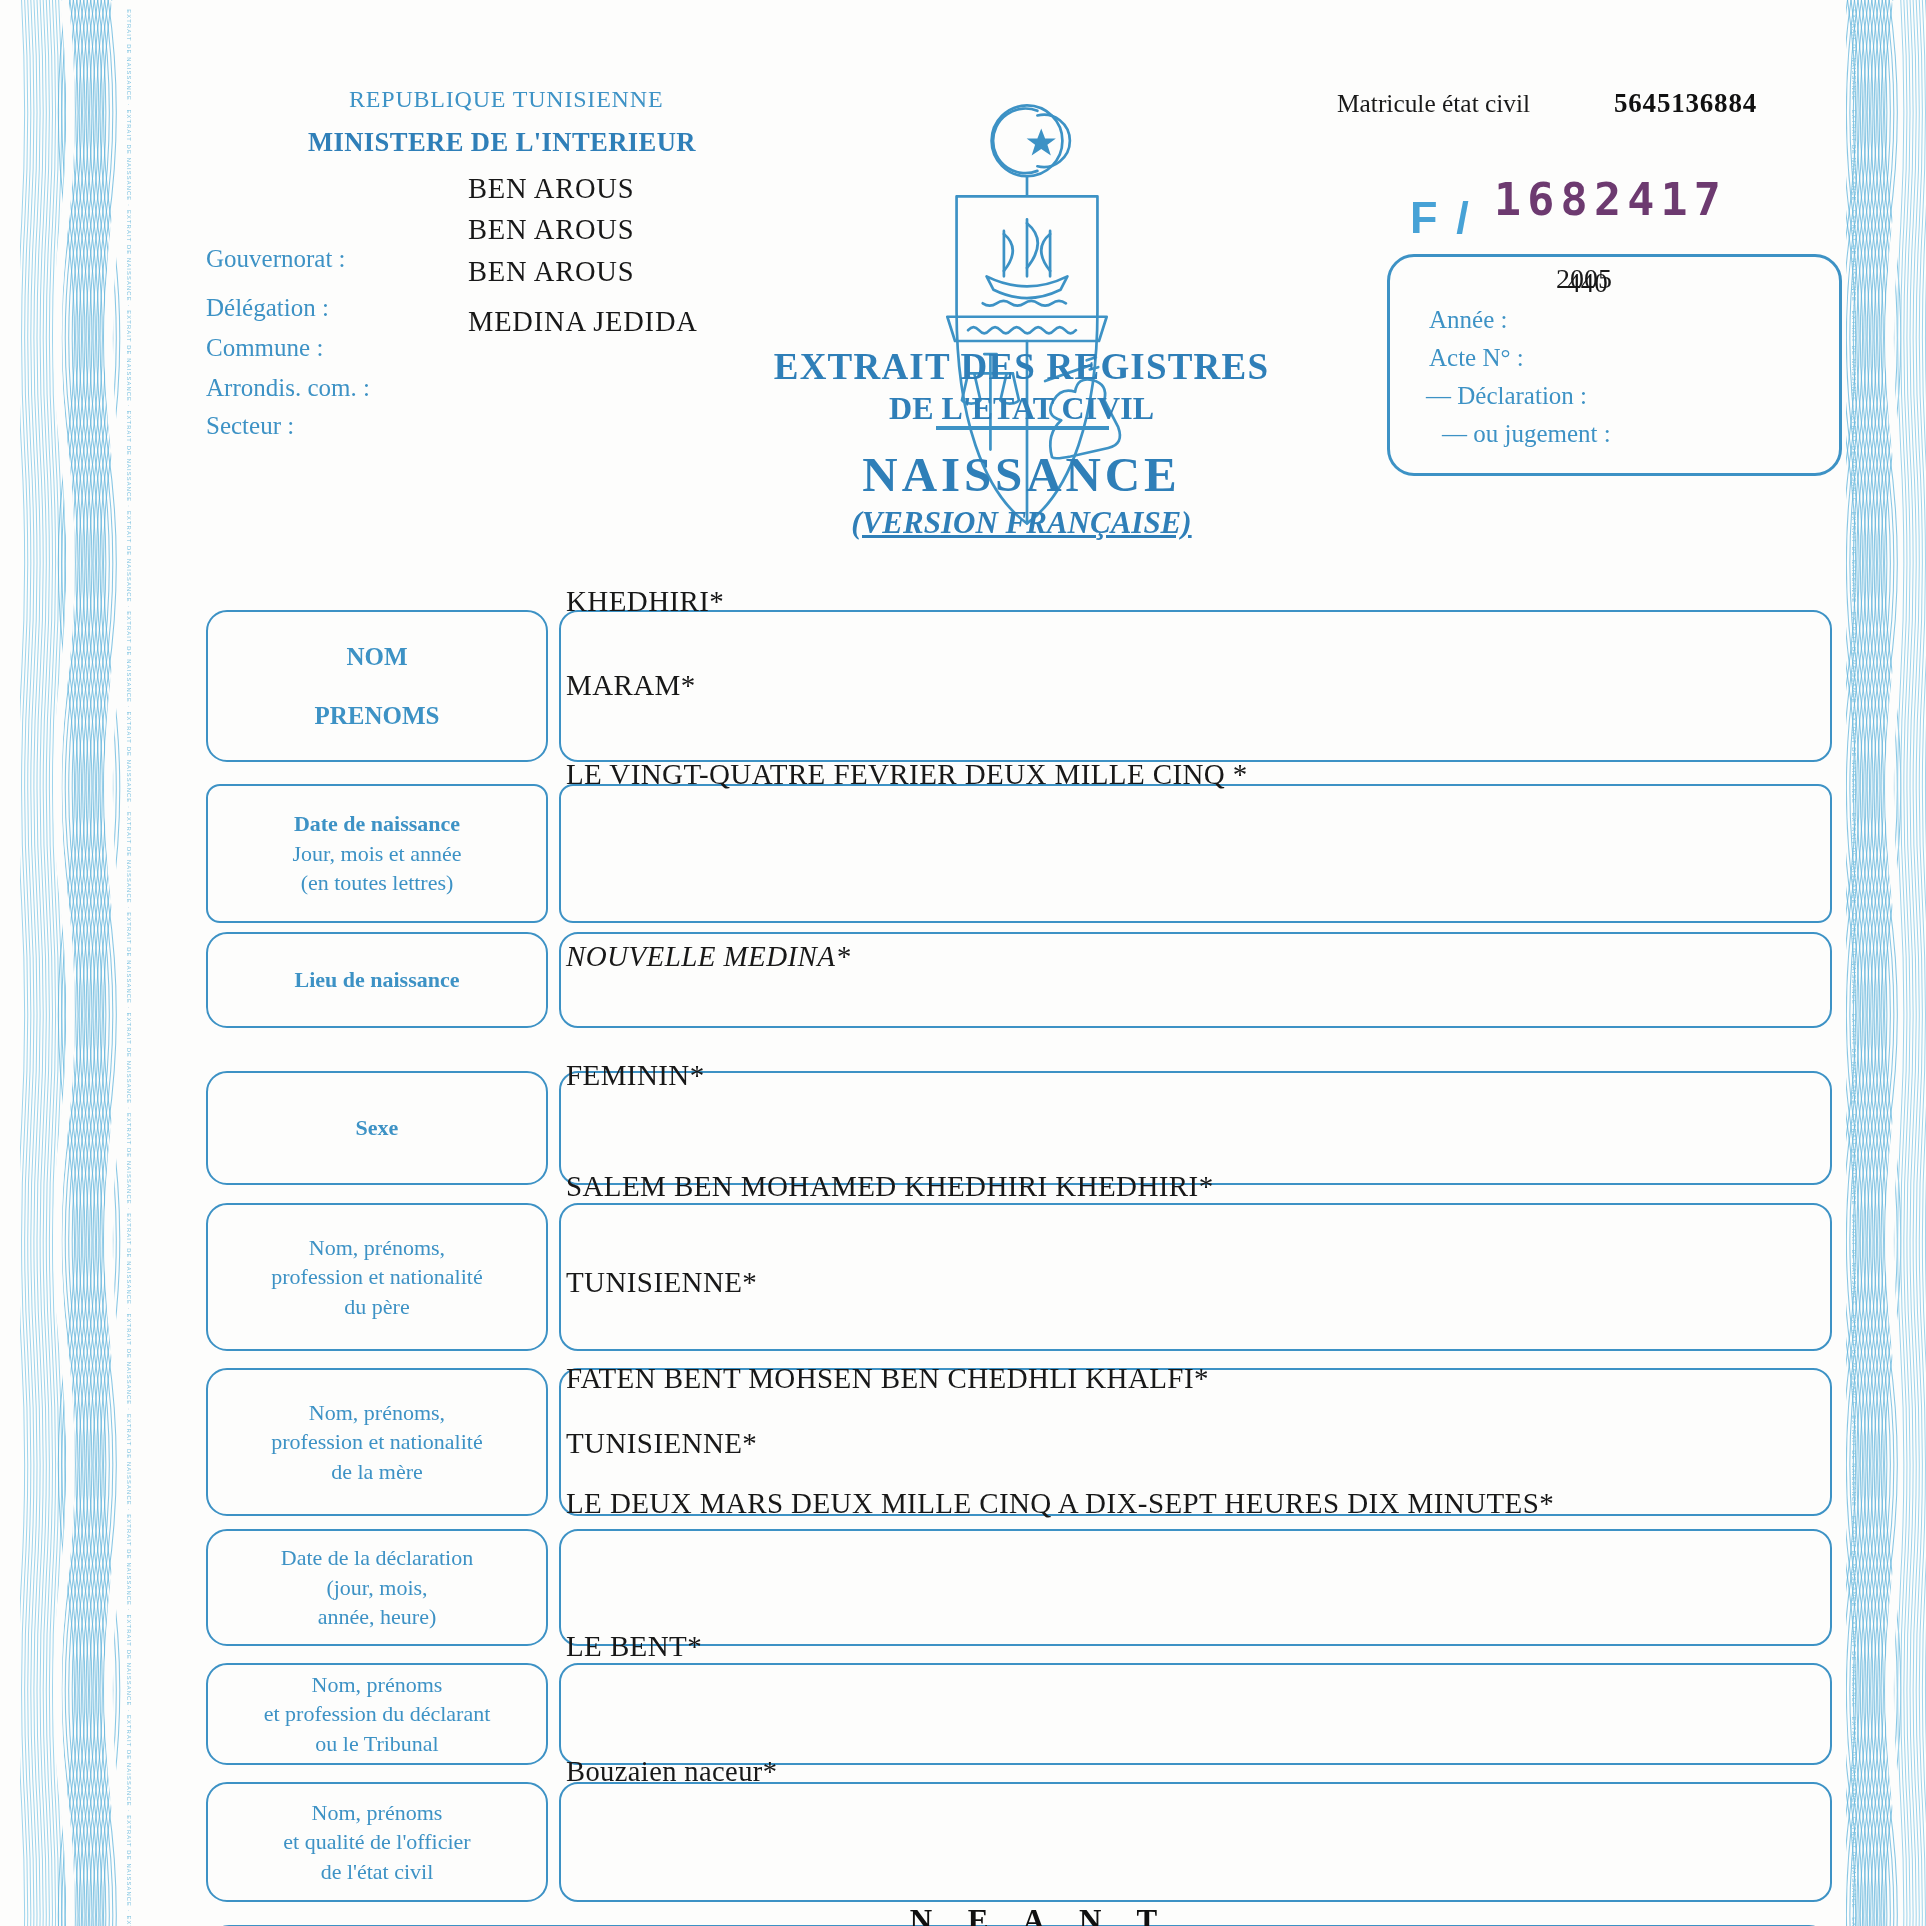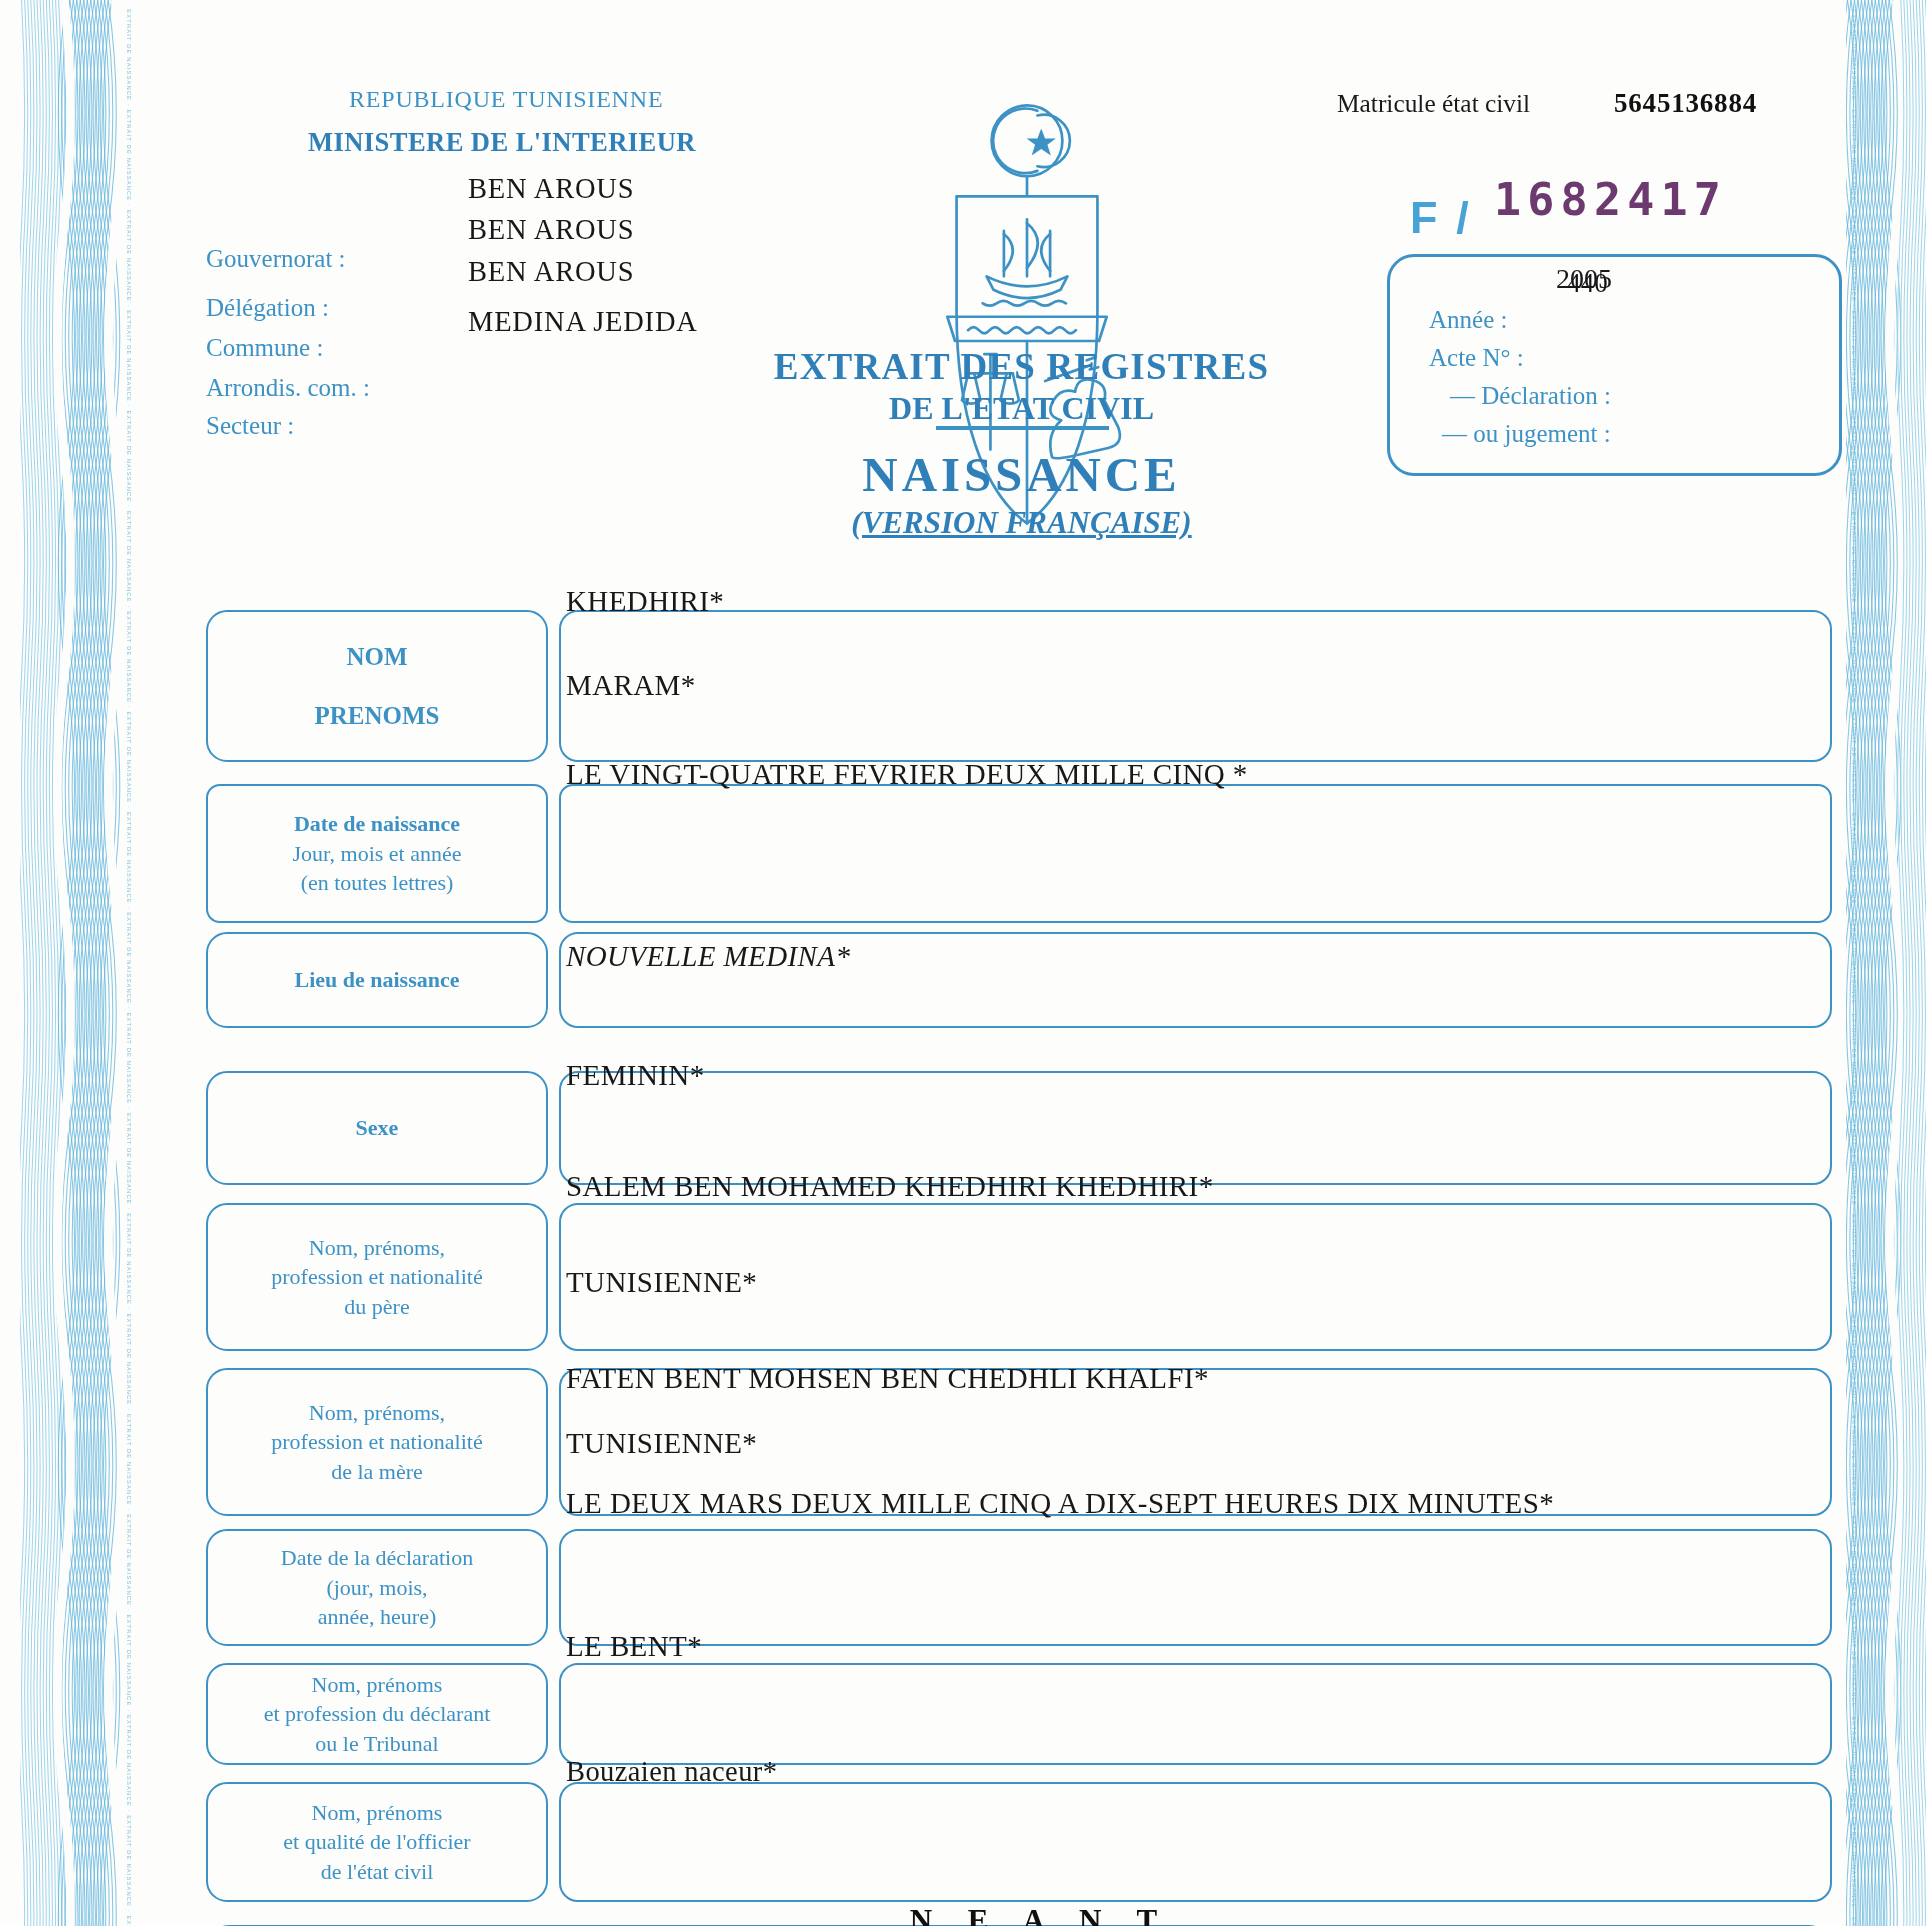--- a/index.html
+++ b/index.html
@@ -23,21 +23,21 @@
   .matricule-value{position:absolute;left:1614px;top:88px;font-size:27px;font-weight:700;color:#111;letter-spacing:0.8px;}
   .f-label{position:absolute;left:1410px;top:192px;font-size:45px;font-weight:700;color:#47a2d6;
            font-family:"Liberation Sans",sans-serif;letter-spacing:3.1px;}
   .reg-number{position:absolute;left:1494px;top:173px;font-size:45px;font-weight:600;color:#6d3a70;
               font-family:"DejaVu Sans Mono",monospace;letter-spacing:6.2px;z-index:3;}
   .reg-year{position:absolute;left:1556px;top:227px;font-size:28px;color:#1a1a1a;z-index:2;margin-top:36px;}
   .acte-box{position:absolute;left:1387px;top:254px;width:449px;height:216px;border:3.1px solid #3d92c5;border-radius:27px;}
   .acte-number{position:absolute;left:0;right:54px;top:10.8px;text-align:center;font-size:27px;color:#141414;}
   .acte-l{position:absolute;font-size:25px;color:#3d92c5;white-space:nowrap;}
   .acl0{left:39px;top:49px;} .acl1{left:39px;top:87px;}
-  .acl2{left:60px;top:125px;} .acl3{left:52px;top:163px;}
+  .acl2{left:36px;top:125px;} .acl3{left:52px;top:163px;}
   .title1{position:absolute;left:0;width:1965px;top:345px;text-align:center;font-size:37px;font-weight:700;
           letter-spacing:1.2px;color:#2f7fb8;}
   .title1 span{display:inline-block;transform:translateX(39px);}
   .title2{position:absolute;left:0;width:1965px;top:390px;text-align:center;font-size:32px;font-weight:700;color:#2f7fb8;}
   .title2 span{display:inline-block;transform:translateX(39px);}
   .title-underline{position:absolute;left:936px;top:426px;width:173px;height:3.5px;background:#3d92c5;}
   .title3{position:absolute;left:0;width:1965px;top:446px;text-align:center;font-size:49px;font-weight:700;
           letter-spacing:3.9px;color:#2f7fb8;}
   .title3 span{display:inline-block;transform:translateX(39px);}
   .title4{position:absolute;left:0;width:1965px;top:505px;text-align:center;font-size:31px;font-style:italic;

